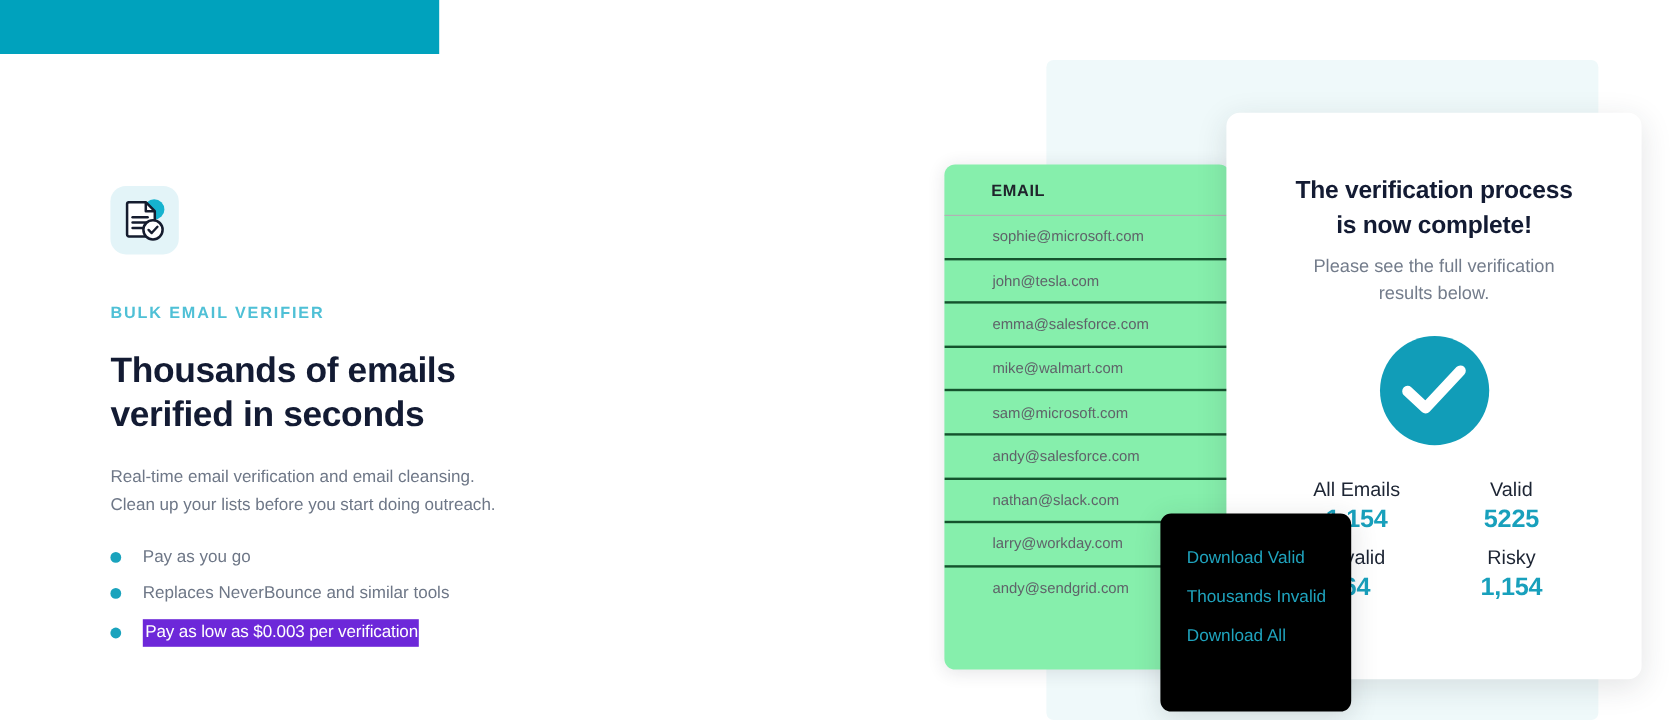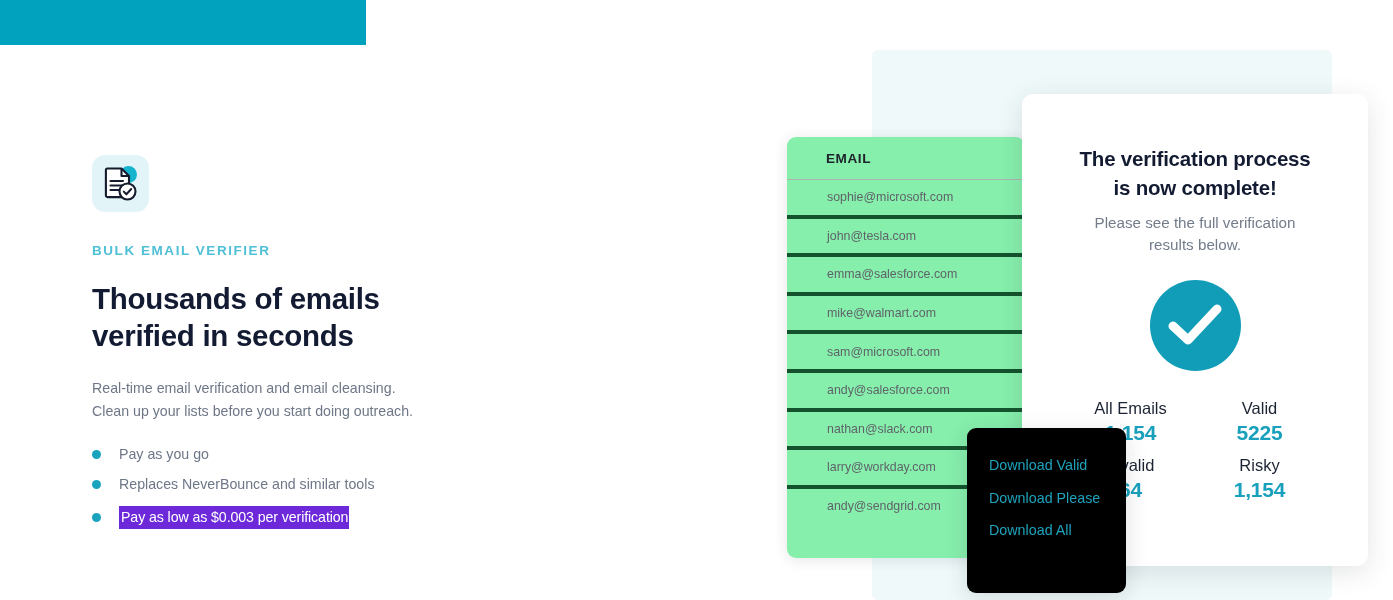--- a/index.html
+++ b/index.html
@@ -39,21 +39,21 @@
     width: 57px;
     height: 57px;
     border-radius: 13px;
     background: #e3f4f8;
     position: relative;
     display: block;
   }
   .feature-icon svg { display: block; }
 
   .eyebrow {
-    margin-top: 32px;
+    margin-top: 42px;
     font-size: 13.5px;
     font-weight: bold;
     letter-spacing: 1.55px;
     color: #4fc0d6;
     line-height: 1;
   }
 
   .headline {
     margin-top: 22px;
     font-size: 29.5px;
@@ -136,21 +136,21 @@
     color: #20242c;
     border-bottom: 1px solid #b0b2b4;
   }
   .email-row {
     height: 34.6px;
     display: flex;
     align-items: center;
     padding-left: 40px;
     font-size: 12.4px;
     color: #5f6369;
-    border-bottom: 4px solid #14532d;
+    border-bottom: 2px solid #14532d;
   }
   .email-row:last-child { border-bottom: none; }
 
   
   .result-card {
     position: absolute;
     left: 1022px;
     top: 94px;
     width: 346px;
     height: 472px;
@@ -327,15 +327,15 @@
     </div>
     <div>
       <div class="stat-label">Risky</div>
       <div class="stat-value">1,154</div>
     </div>
   </div>
 </div>
 
 <div class="download-menu">
   <div class="download-item">Download Valid</div>
-  <div class="download-item">Download Please</div>
+  <div class="download-item">Thousands Invalid</div>
   <div class="download-item">Download All</div>
 </div>
 
 </body></html>

